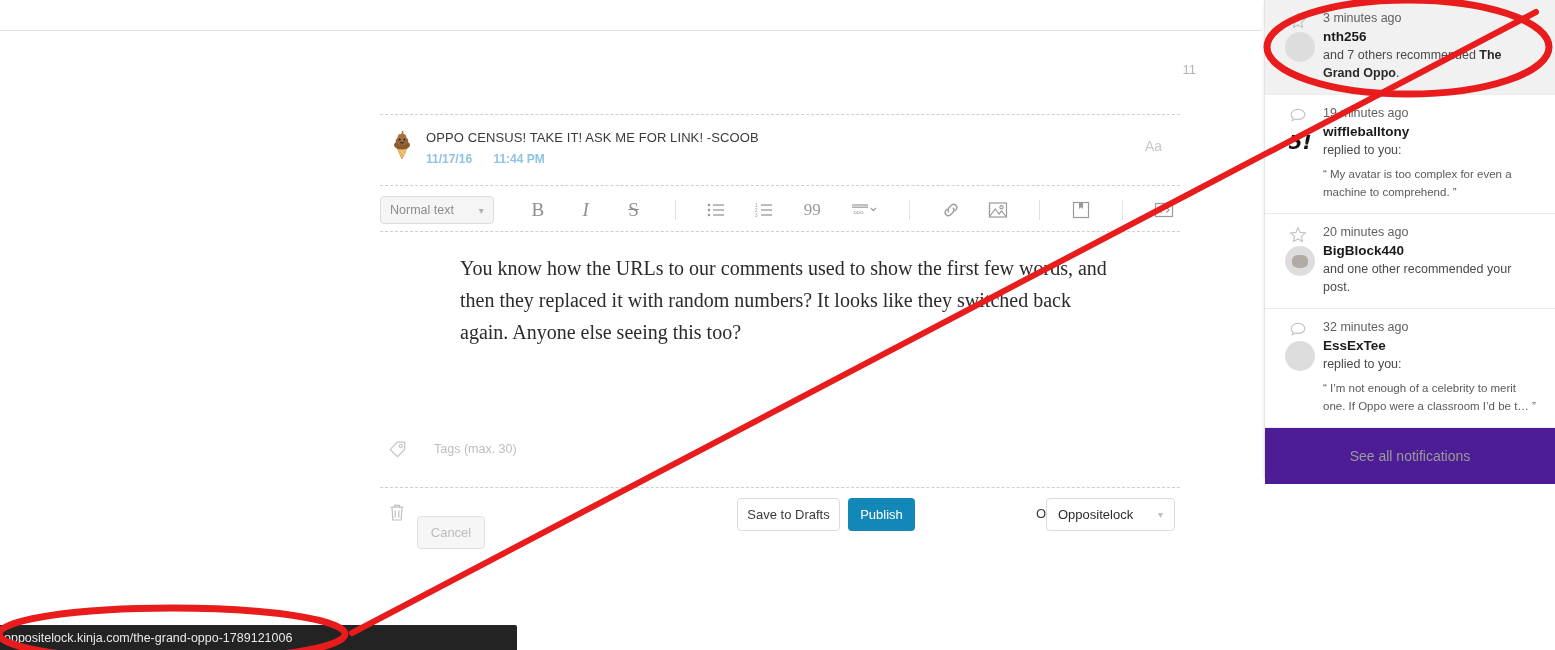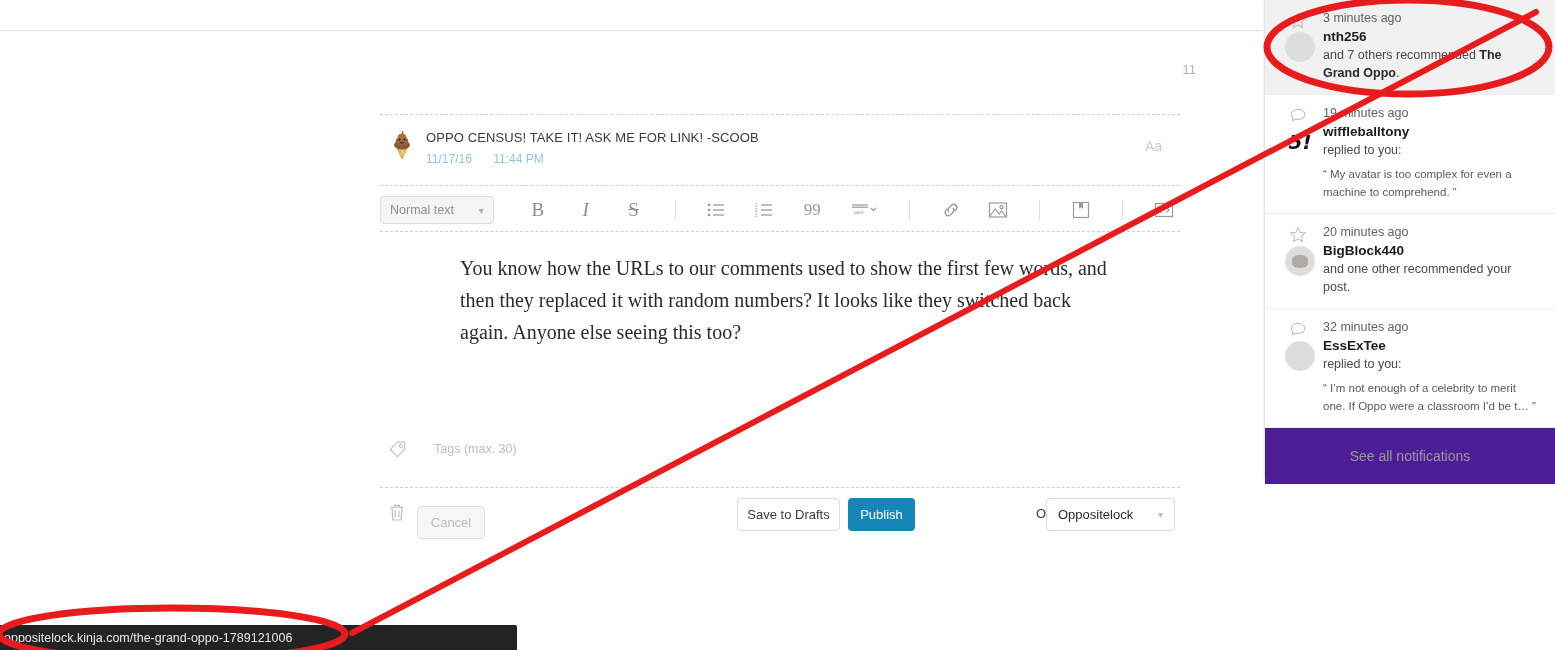--- a/index.html
+++ b/index.html
@@ -56,21 +56,21 @@
 
   
   .byline { position: absolute; left: 380px; top: 126px; width: 800px; height: 50px; }
   .avatar-cone {
     position: absolute; left: 8px; top: 4px; width: 28px; height: 30px;
   }
   .byline-text {
     position: absolute; left: 46px; top: 4px;
     font-size: 13px; color: #3a3a3a; letter-spacing: .1px;
   }
-  .byline-meta { position: absolute; left: 46px; top: 26px; font-size: 12px; color: #8fc3e3; }
+  .byline-meta { position: absolute; left: 46px; top: 26px; font-size: 12px; color: #8fc3e3; font-weight: bold; }
   .byline-meta span { margin-right: 18px; }
   .aa-btn {
     position: absolute; right: 18px; top: 12px;
     font-size: 14px; color: #c9c9c9;
   }
 
   
   .toolbar {
     position: absolute; left: 380px; top: 190px; width: 800px; height: 40px;
     display: flex; align-items: center; gap: 16px;
@@ -109,21 +109,21 @@
 
   
   .actions { position: absolute; left: 380px; top: 495px; width: 800px; height: 42px; }
   .trash-btn { position: absolute; left: 8px; top: 8px; color: #bfbfbf; }
   .btn {
     display: inline-flex; align-items: center; justify-content: center;
     height: 32px; border-radius: 4px; font-size: 13px;
     border: 1px solid #dcdcdc; background: #fff; color: #444;
   }
   .btn-cancel {
-    position: absolute; left: 37px; top: 11px; width: 68px; height: 33px;
+    position: absolute; left: 37px; top: 21px; width: 68px; height: 33px;
     background: #f6f6f6; color: #bdbdbd; border: 1px solid #e0e0e0;
   }
   .btn-drafts { position: absolute; left: 357px; top: 3px; width: 103px; height: 33px; color: #3b3b3b; }
   .btn-publish {
     position: absolute; left: 468px; top: 3px; width: 67px; height: 33px;
     border: none; color: #fff; font-weight: 400;
   }
   .on-label { position: absolute; left: 640px; top: 11px; font-size: 13px; color: #3b3b3b; margin-left: 16px; }
   .on-select {
     position: absolute; left: 666px; top: 3px; width: 129px; height: 33px;

